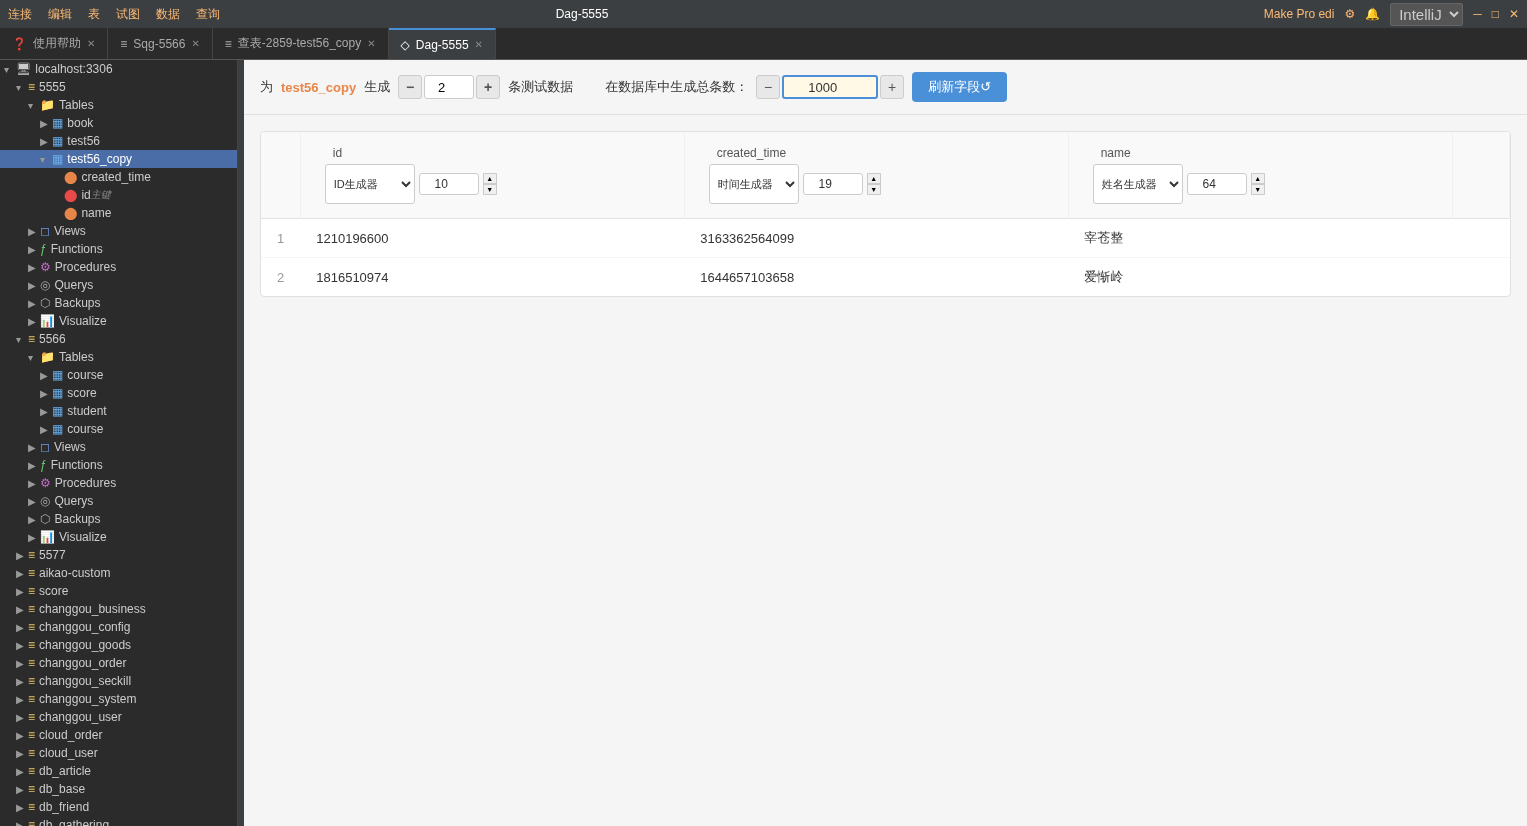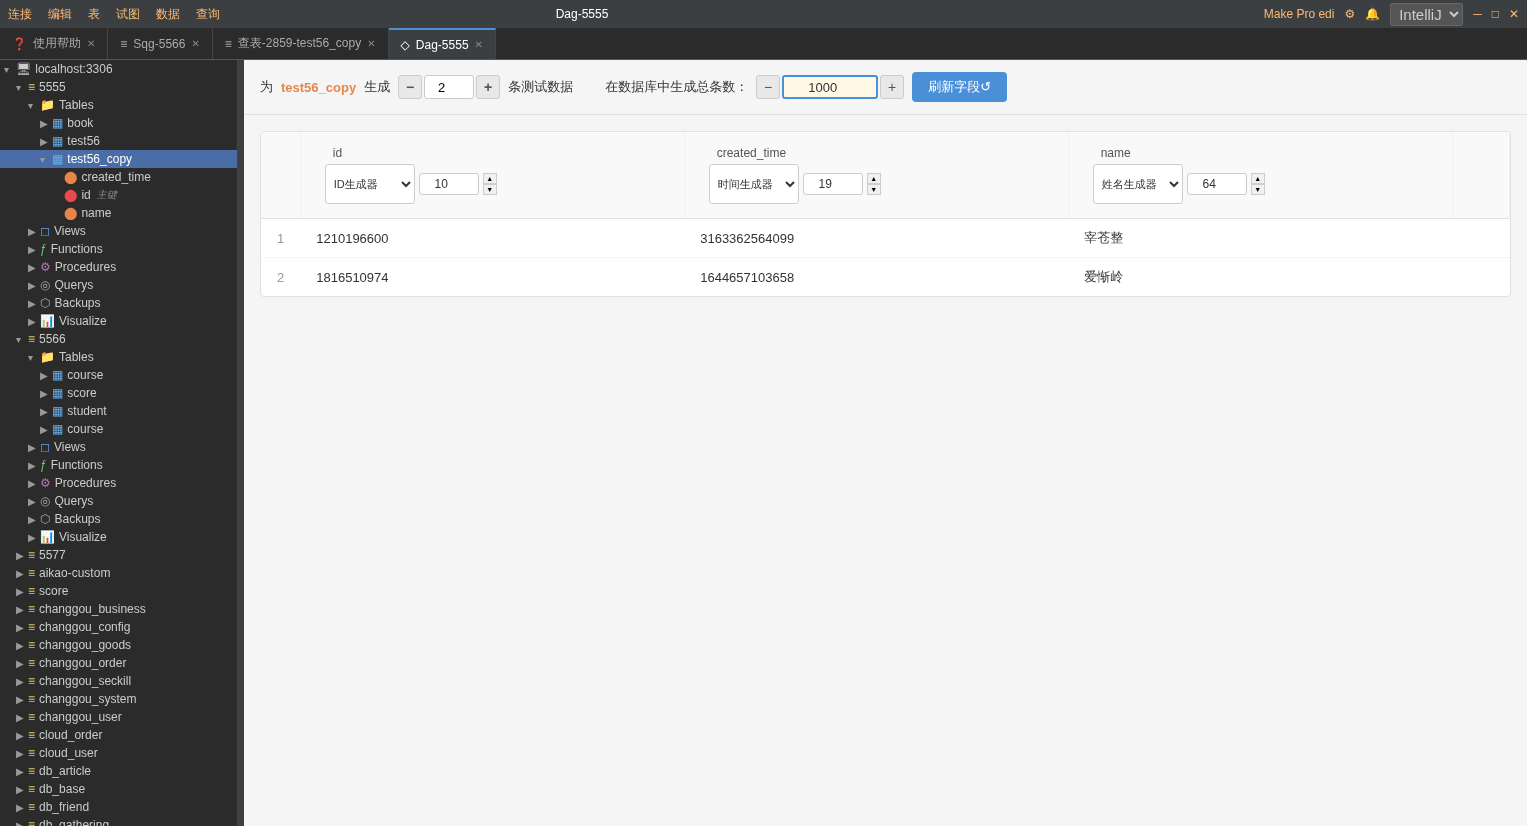--- a/index.html
+++ b/index.html
@@ -72,21 +72,21 @@
       align-items: center;
       padding: 2px 4px;
       cursor: pointer;
       white-space: nowrap;
       user-select: none;
     }
     .tree-item.selected { background: #4a6da7; color: #fff; }
     .tree-item .arrow { width: 12px; font-size: 10px; color: #999; flex-shrink: 0; }
     .tree-item .item-icon { margin-right: 4px; font-size: 12px; flex-shrink: 0; }
     .tree-item .item-label { font-size: 12px; }
-    .tree-item .badge { margin-left: 6px; font-size: 10px; color: #888; font-style: italic; }
+    .tree-item .badge { margin-left: 0; font-size: 10px; color: #888; font-style: italic; }
 
     
     .indent-0 { padding-left: 4px; }
     .indent-1 { padding-left: 16px; }
     .indent-2 { padding-left: 28px; }
     .indent-3 { padding-left: 40px; }
     .indent-4 { padding-left: 52px; }
 
     
     .icon-db { color: #e8c46a; }

